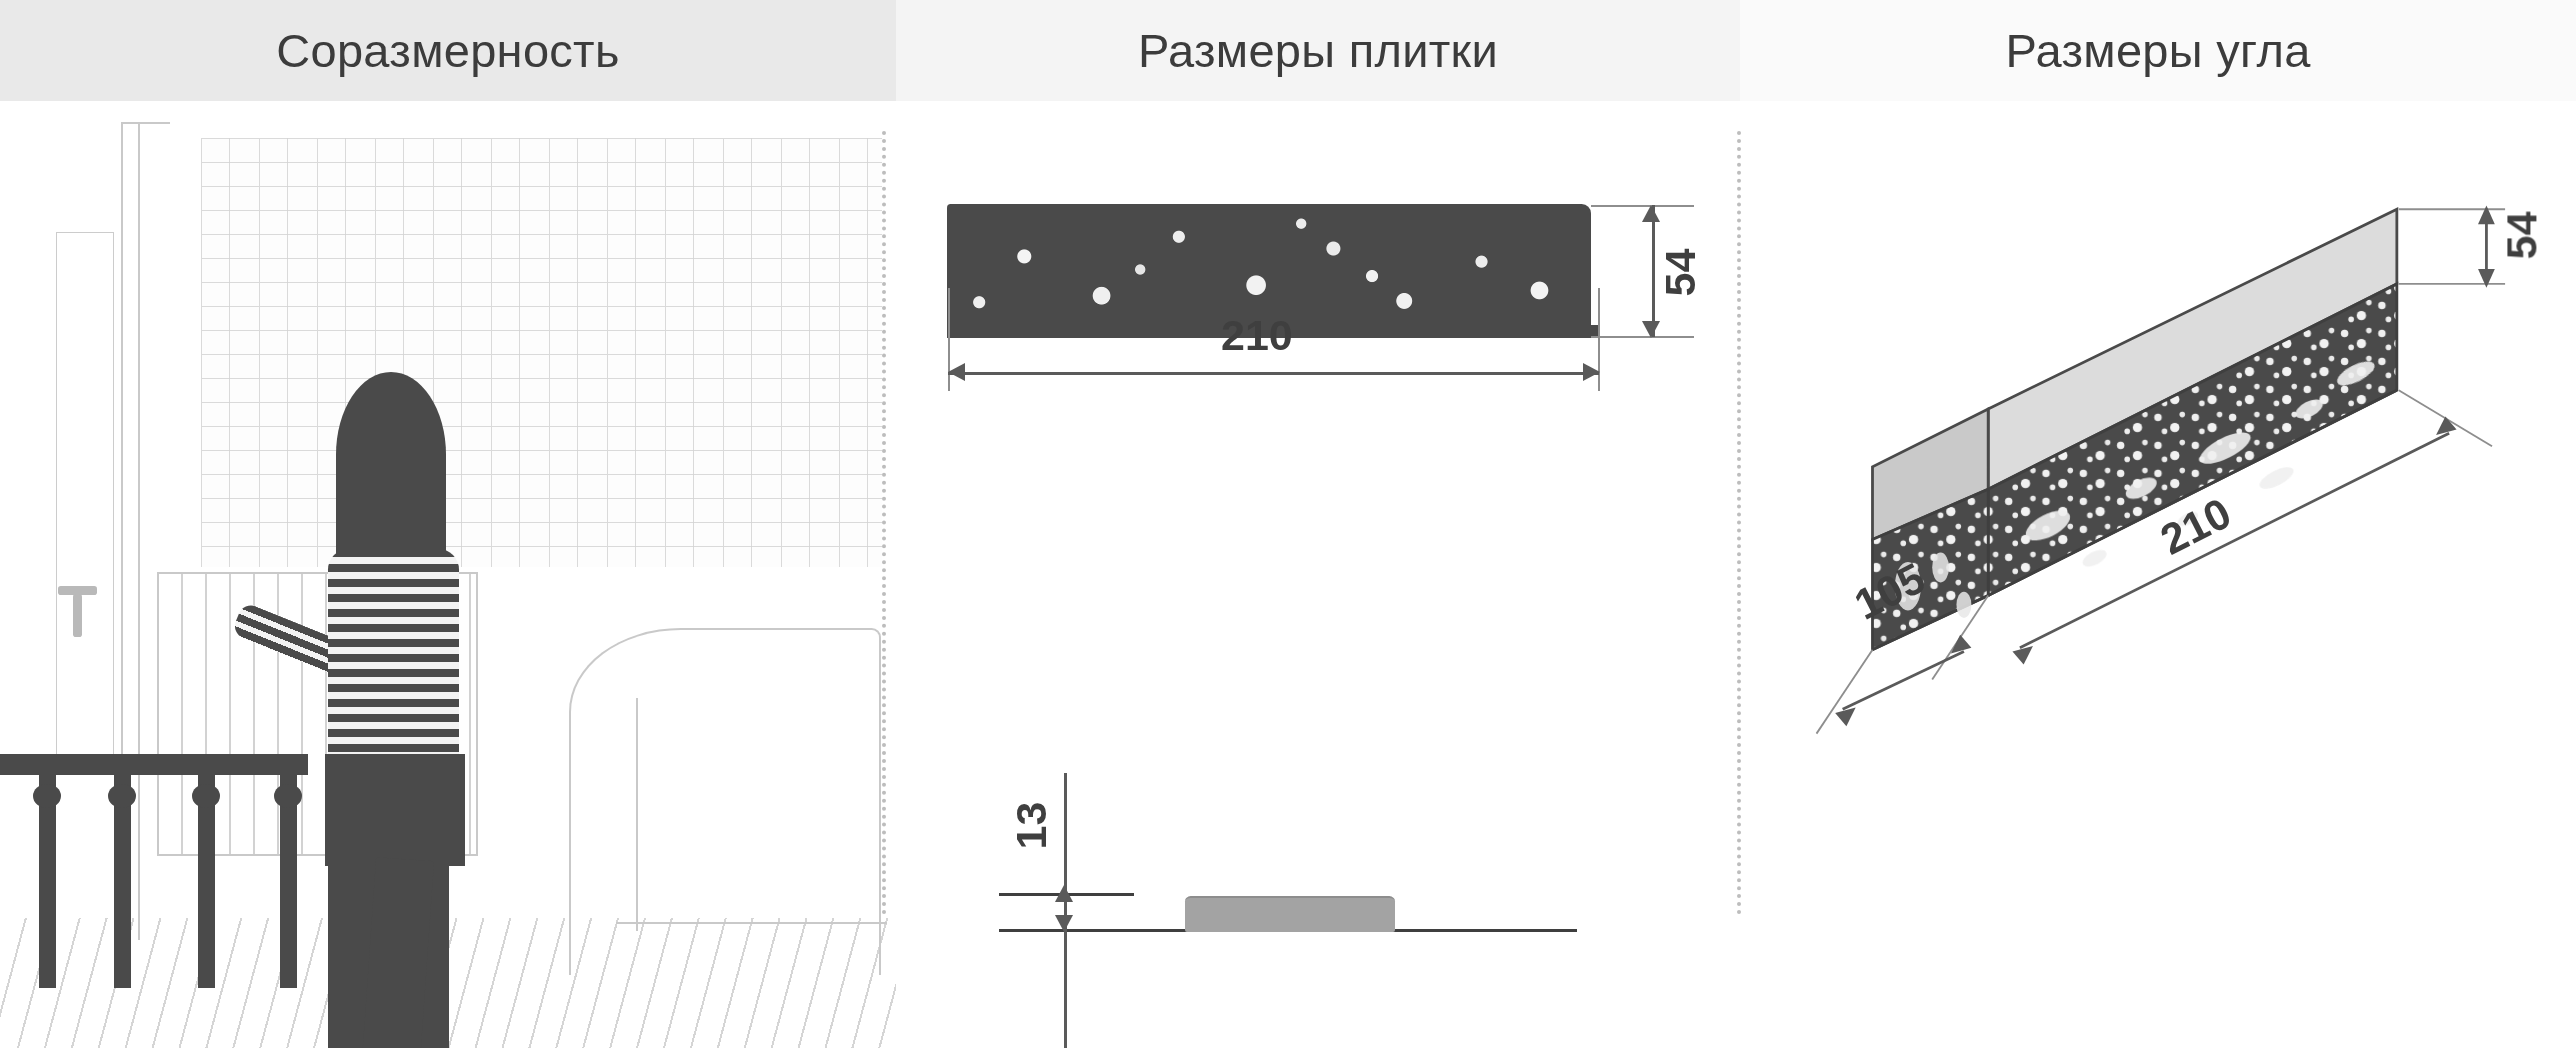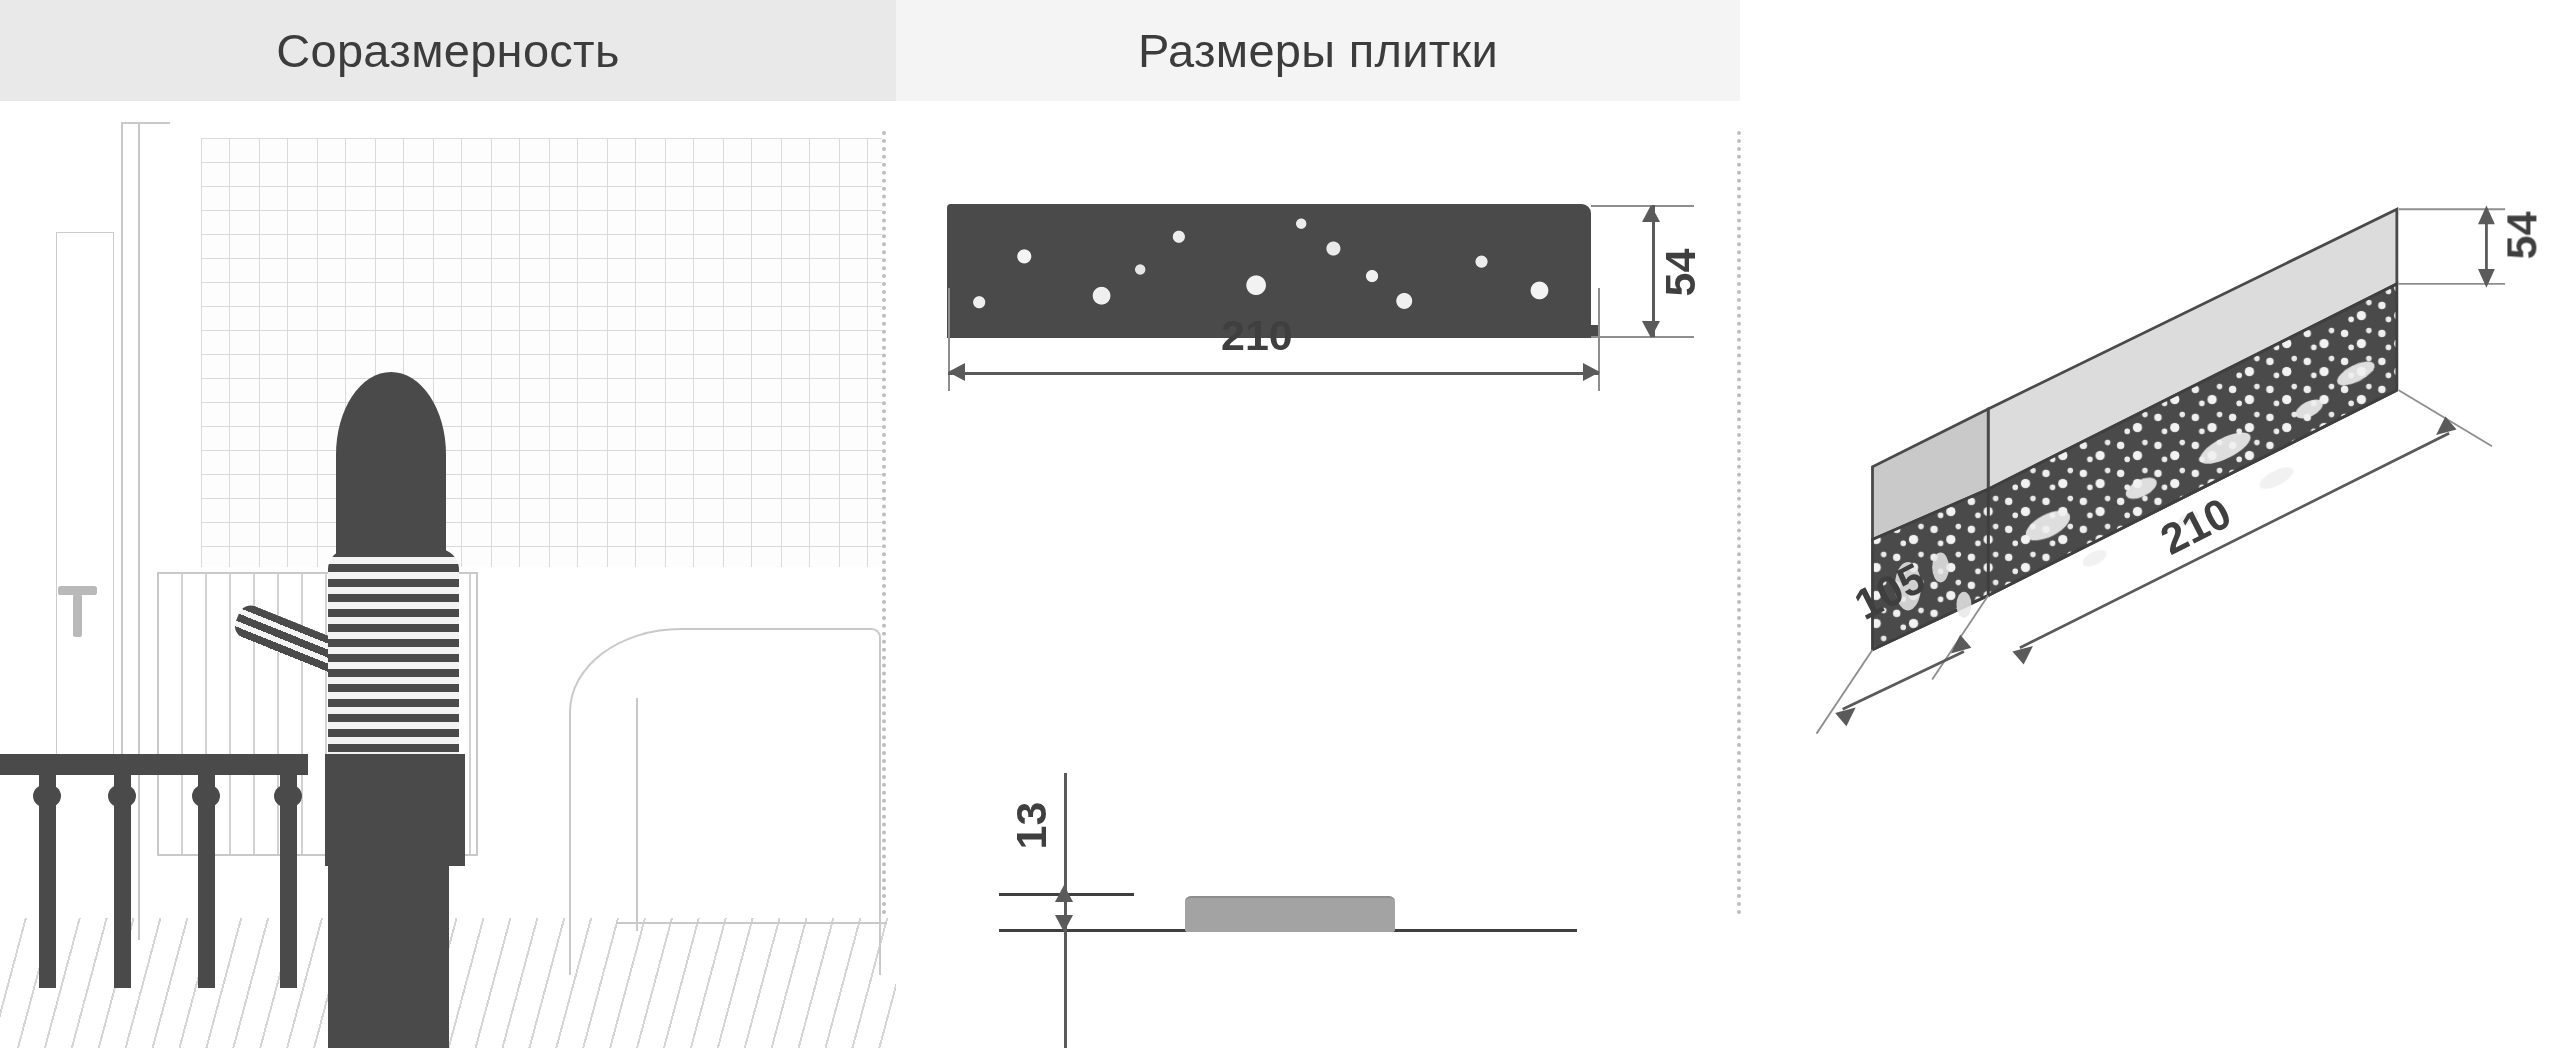--- a/index.html
+++ b/index.html
@@ -305,20 +305,23 @@
 <body>
 
 <div class="sheet">
 
   <div class="header-band">
     <div class="header-cell" id="hdr-2">
       <span class="title">Размеры плитки</span>
     </div>
     <div class="header-cell" id="hdr-1">
       <span class="title">Соразмерность</span>
+    </div>
+    <div class="header-cell" id="hdr-3">
+      <span class="title">Размеры угла</span>
     </div>
   </div>
 
   <div class="panel" id="panel-scale">
 
     <div class="brickwall"></div>
     <div class="floor"></div>
 
     <div class="door-panel"></div>
     <div class="door-frame"></div>

